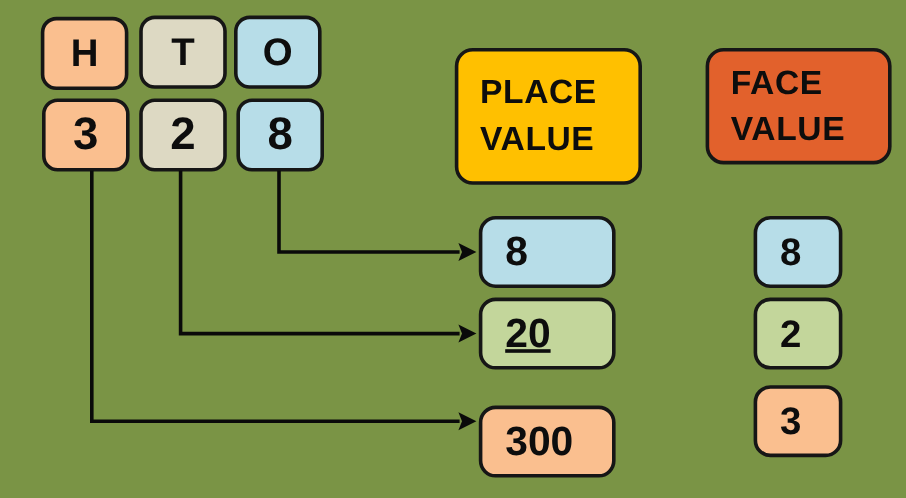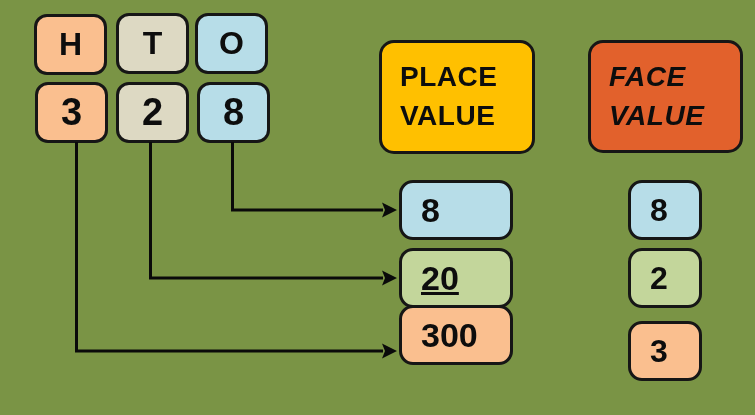--- a/index.html
+++ b/index.html
@@ -75,31 +75,31 @@
   <div class="box card digit-card" style="left: 116px; top: 82px; background-color: rgb(221, 217, 195);">
     <span>2</span>
   </div>
   <div class="box card digit-card" style="left: 197px; top: 82px; background-color: rgb(183, 221, 232);">
     <span>8</span>
   </div>
 
   <div class="box header-box" style="left: 379px; top: 40px; width: 156px; height: 114px; background-color: rgb(255, 192, 0);">
     <span>PLACE VALUE</span>
   </div>
-  <div class="box header-box" style="left: 588px; top: 40px; width: 155px; height: 113px; background-color: rgb(226, 97, 44); font-style: italic;">
+  <div class="box header-box" style="left: 588px; top: 40px; width: 155px; height: 97px; background-color: rgb(226, 97, 44);">
     <span>FACE VALUE</span>
   </div>
 
   <div class="box value-box pv" style="top: 180px; background-color: rgb(183, 221, 232);">
     <span>8</span>
   </div>
   <div class="box value-box pv" style="top: 248px; background-color: rgb(195, 214, 155); text-decoration: underline;">
     <span>20</span>
   </div>
-  <div class="box value-box pv" style="top: 305px; background-color: rgb(250, 191, 143);">
+  <div class="box value-box pv" style="top: 338px; background-color: rgb(250, 191, 143);">
     <span>300</span>
   </div>
 
   <div class="box value-box fv" style="top: 180px; background-color: rgb(183, 221, 232);">
     <span>8</span>
   </div>
   <div class="box value-box fv" style="top: 248px; background-color: rgb(195, 214, 155);">
     <span>2</span>
   </div>
   <div class="box value-box fv" style="top: 321px; background-color: rgb(250, 191, 143);">

